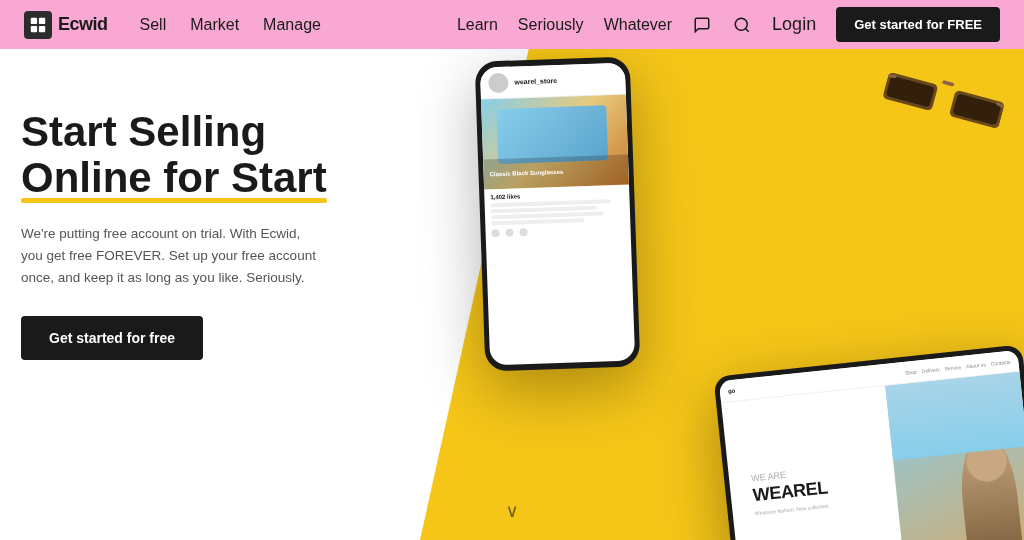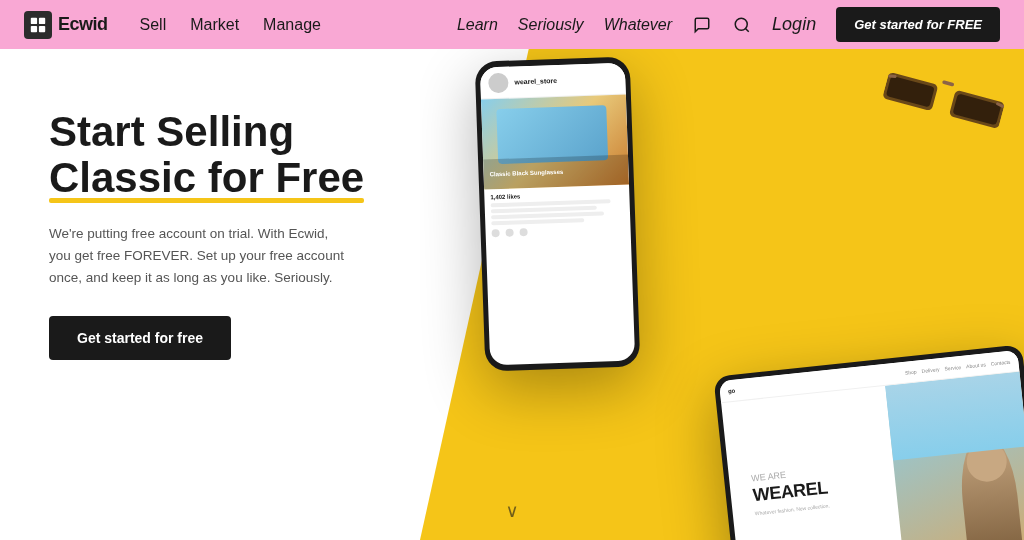--- a/index.html
+++ b/index.html
@@ -15,37 +15,37 @@
       display: flex; align-items: center; gap: 6px; margin-right: 32px;
     }
     .nav-logo-icon {
       width: 28px; height: 28px; background: #2c2c2c; border-radius: 4px;
       display: flex; align-items: center; justify-content: center;
     }
     .nav-logo-icon svg { width: 18px; height: 18px; fill: #fff; }
     .nav-logo-text { font-size: 18px; font-weight: 700; color: #1a1a1a; letter-spacing: -0.5px; }
     .nav-left { display: flex; align-items: center; gap: 24px; }
     .nav-link { font-size: 16px; color: #1a1a1a; text-decoration: none; font-weight: 500; cursor: pointer; }
-    .nav-right { margin-left: auto; display: flex; align-items: center; gap: 20px; font-style: italic; }
+    .nav-right { margin-left: auto; display: flex; align-items: center; gap: 20px; }
     .nav-icon { width: 20px; height: 20px; cursor: pointer; display: flex; align-items: center; justify-content: center; }
     .nav-login { font-size: 18px; color: #1a1a1a; font-weight: 500; cursor: pointer; }
     .nav-cta {
       background: #1a1a1a; color: #fff; font-size: 13px; font-weight: 700;
       padding: 10px 18px; border-radius: 4px; cursor: pointer; white-space: nowrap;
     }
 
     
     .hero {
       position: absolute; top: 49px; left: 0; right: 0; bottom: 0;
       display: flex;
     }
 
     
     .hero-left {
-      width: 420px; padding: 60px 40px 40px 49px;
+      width: 420px; padding: 60px 40px 40px 21px;
       display: flex; flex-direction: column; justify-content: flex-start;
       position: relative; z-index: 5; background: #fff;
     }
     .hero-headline { font-size: 42px; font-weight: 900; line-height: 1.1; color: #1a1a1a; }
     .hero-headline-line2 { display: inline-block; position: relative; }
     .hero-underline {
       position: absolute; bottom: -2px; left: 0; right: 0; height: 5px;
       background: #f5c518; border-radius: 2px;
     }
     .hero-desc {
@@ -192,21 +192,21 @@
     <div class="nav-cta">Get started for FREE</div>
   </div>
 </nav>
 
 <section class="hero">
 
   <div class="hero-left">
     <h1 class="hero-headline">
       <span>Start Selling</span><br>
       <span class="hero-headline-line2">
-        <span>Classic for Free</span>
+        <span>Online for Start</span>
         <span class="hero-underline"></span>
       </span>
     </h1>
     <p class="hero-desc">We're putting free account on trial. With Ecwid, you get free FOREVER. Set up your free account once, and keep it as long as you like. Seriously.</p>
     <div class="hero-btn">Get started for free</div>
   </div>
 
   <div class="hero-right">
     <div class="yellow-bg"></div>
 

